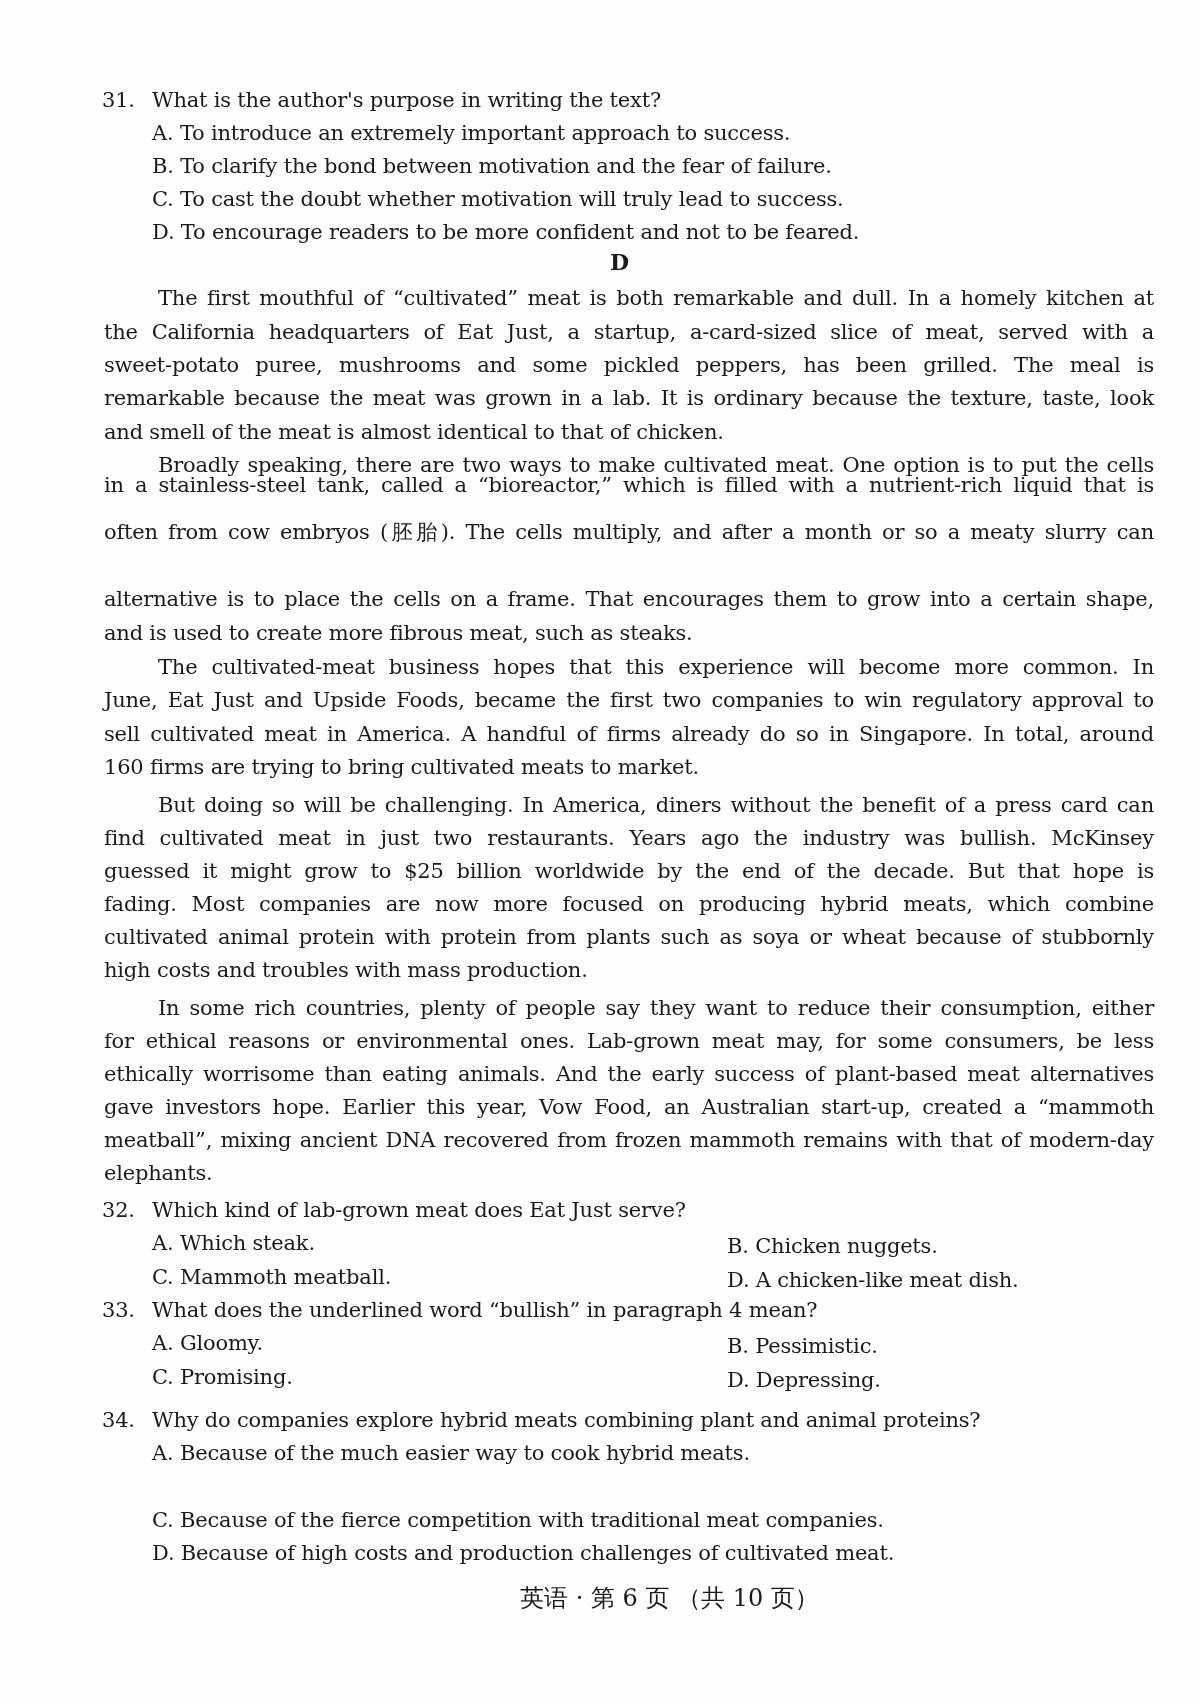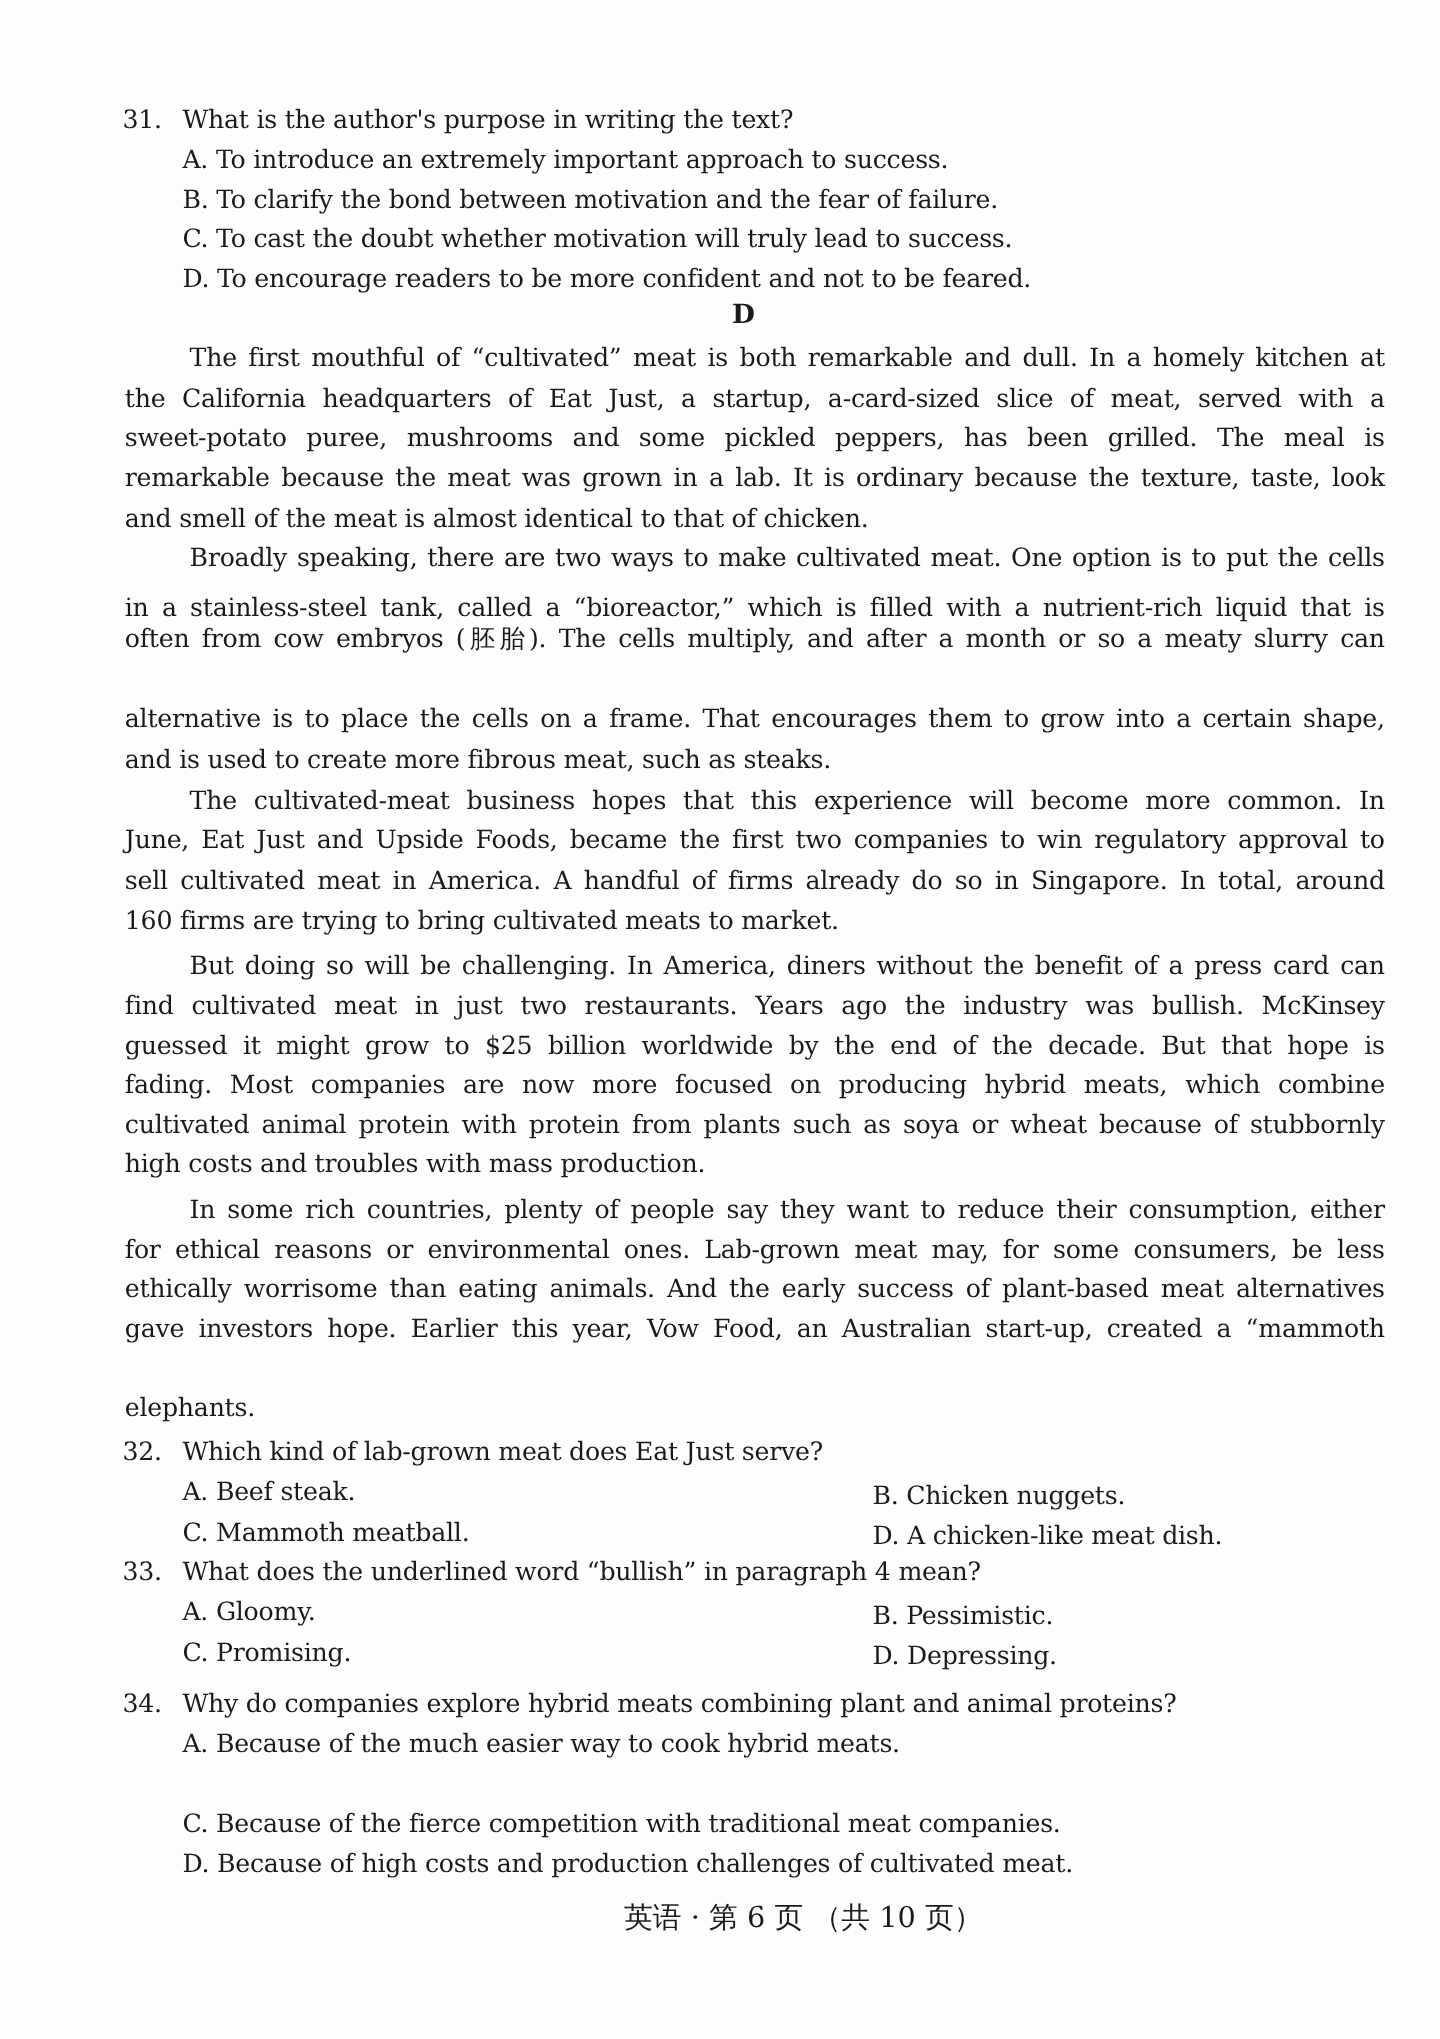--- a/index.html
+++ b/index.html
@@ -33,21 +33,21 @@
 
   <div class="line heading" style="top:249px">D</div>
 
   <div class="line first" style="top:285px">The first mouthful of “cultivated” meat is both remarkable and dull. In a homely kitchen at</div>
   <div class="line just" style="top:319px">the California headquarters of Eat Just, a startup, a-card-sized slice of meat, served with a</div>
   <div class="line just" style="top:352px">sweet-potato puree, mushrooms and some pickled peppers, has been grilled. The meal is</div>
   <div class="line just" style="top:385px">remarkable because the meat was grown in a lab. It is ordinary because the texture, taste, look</div>
   <div class="line last" style="top:419px">and smell of the meat is almost identical to that of chicken.</div>
 
   <div class="line first" style="top:452px">Broadly speaking, there are two ways to make cultivated meat. One option is to put the cells</div>
-  <div class="line just" style="top:493px">in a stainless-steel tank, called a “bioreactor,” which is filled with a nutrient-rich liquid that is</div>
+  <div class="line just" style="top:472px">in a stainless-steel tank, called a “bioreactor,” which is filled with a nutrient-rich liquid that is</div>
   <div class="line just" style="top:519px">often from cow embryos (胚胎). The cells multiply, and after a month or so a meaty slurry can</div>
   <div class="line just" style="top:586px">alternative is to place the cells on a frame. That encourages them to grow into a certain shape,</div>
   <div class="line last" style="top:620px">and is used to create more fibrous meat, such as steaks.</div>
 
   <div class="line first" style="top:654px">The cultivated-meat business hopes that this experience will become more common. In</div>
   <div class="line just" style="top:687px">June, Eat Just and Upside Foods, became the first two companies to win regulatory approval to</div>
   <div class="line just" style="top:721px">sell cultivated meat in America. A handful of firms already do so in Singapore. In total, around</div>
   <div class="line last" style="top:754px">160 firms are trying to bring cultivated meats to market.</div>
 
   <div class="line first" style="top:792px">But doing so will be challenging. In America, diners without the benefit of a press card can</div>
@@ -56,26 +56,27 @@
   </div>
   <div class="line just" style="top:858px">guessed it might grow to $25 billion worldwide by the end of the decade. But that hope is</div>
   <div class="line just" style="top:891px">fading. Most companies are now more focused on producing hybrid meats, which combine</div>
   <div class="line just" style="top:924px">cultivated animal protein with protein from plants such as soya or wheat because of stubbornly</div>
   <div class="line last" style="top:957px">high costs and troubles with mass production.</div>
 
   <div class="line first" style="top:995px">In some rich countries, plenty of people say they want to reduce their consumption, either</div>
   <div class="line just" style="top:1028px">for ethical reasons or environmental ones. Lab-grown meat may, for some consumers, be less</div>
   <div class="line just" style="top:1061px">ethically worrisome than eating animals. And the early success of plant-based meat alternatives</div>
   <div class="line just" style="top:1094px">gave investors hope. Earlier this year, Vow Food, an Australian start-up, created a “mammoth</div>
+  <div class="line just" style="top:1127px">meatball”, mixing ancient DNA recovered from frozen mammoth remains with that of modern-day</div>
   <div class="line last" style="top:1160px">elephants.</div>
 
   <div class="line q" style="top:1197px">
     <span class="num">32.</span><span>Which kind of lab-grown meat does Eat Just serve?</span>
   </div>
-  <div class="line opt" style="top:1230px">A. Beef steak.</div>
+  <div class="line opt" style="top:1230px">A. Which steak.</div>
   <div class="line optB" style="top:1233px">B. Chicken nuggets.</div>
   <div class="line opt" style="top:1264px">C. Mammoth meatball.</div>
   <div class="line optB" style="top:1267px">D. A chicken-like meat dish.</div>
 
   <div class="line q" style="top:1297px">
     <span class="num">33.</span><span>What does the underlined word “bullish” in paragraph 4 mean?</span>
   </div>
   <div class="line opt" style="top:1330px">A. Gloomy.</div>
   <div class="line optB" style="top:1333px">B. Pessimistic.</div>
   <div class="line opt" style="top:1364px">C. Promising.</div>

